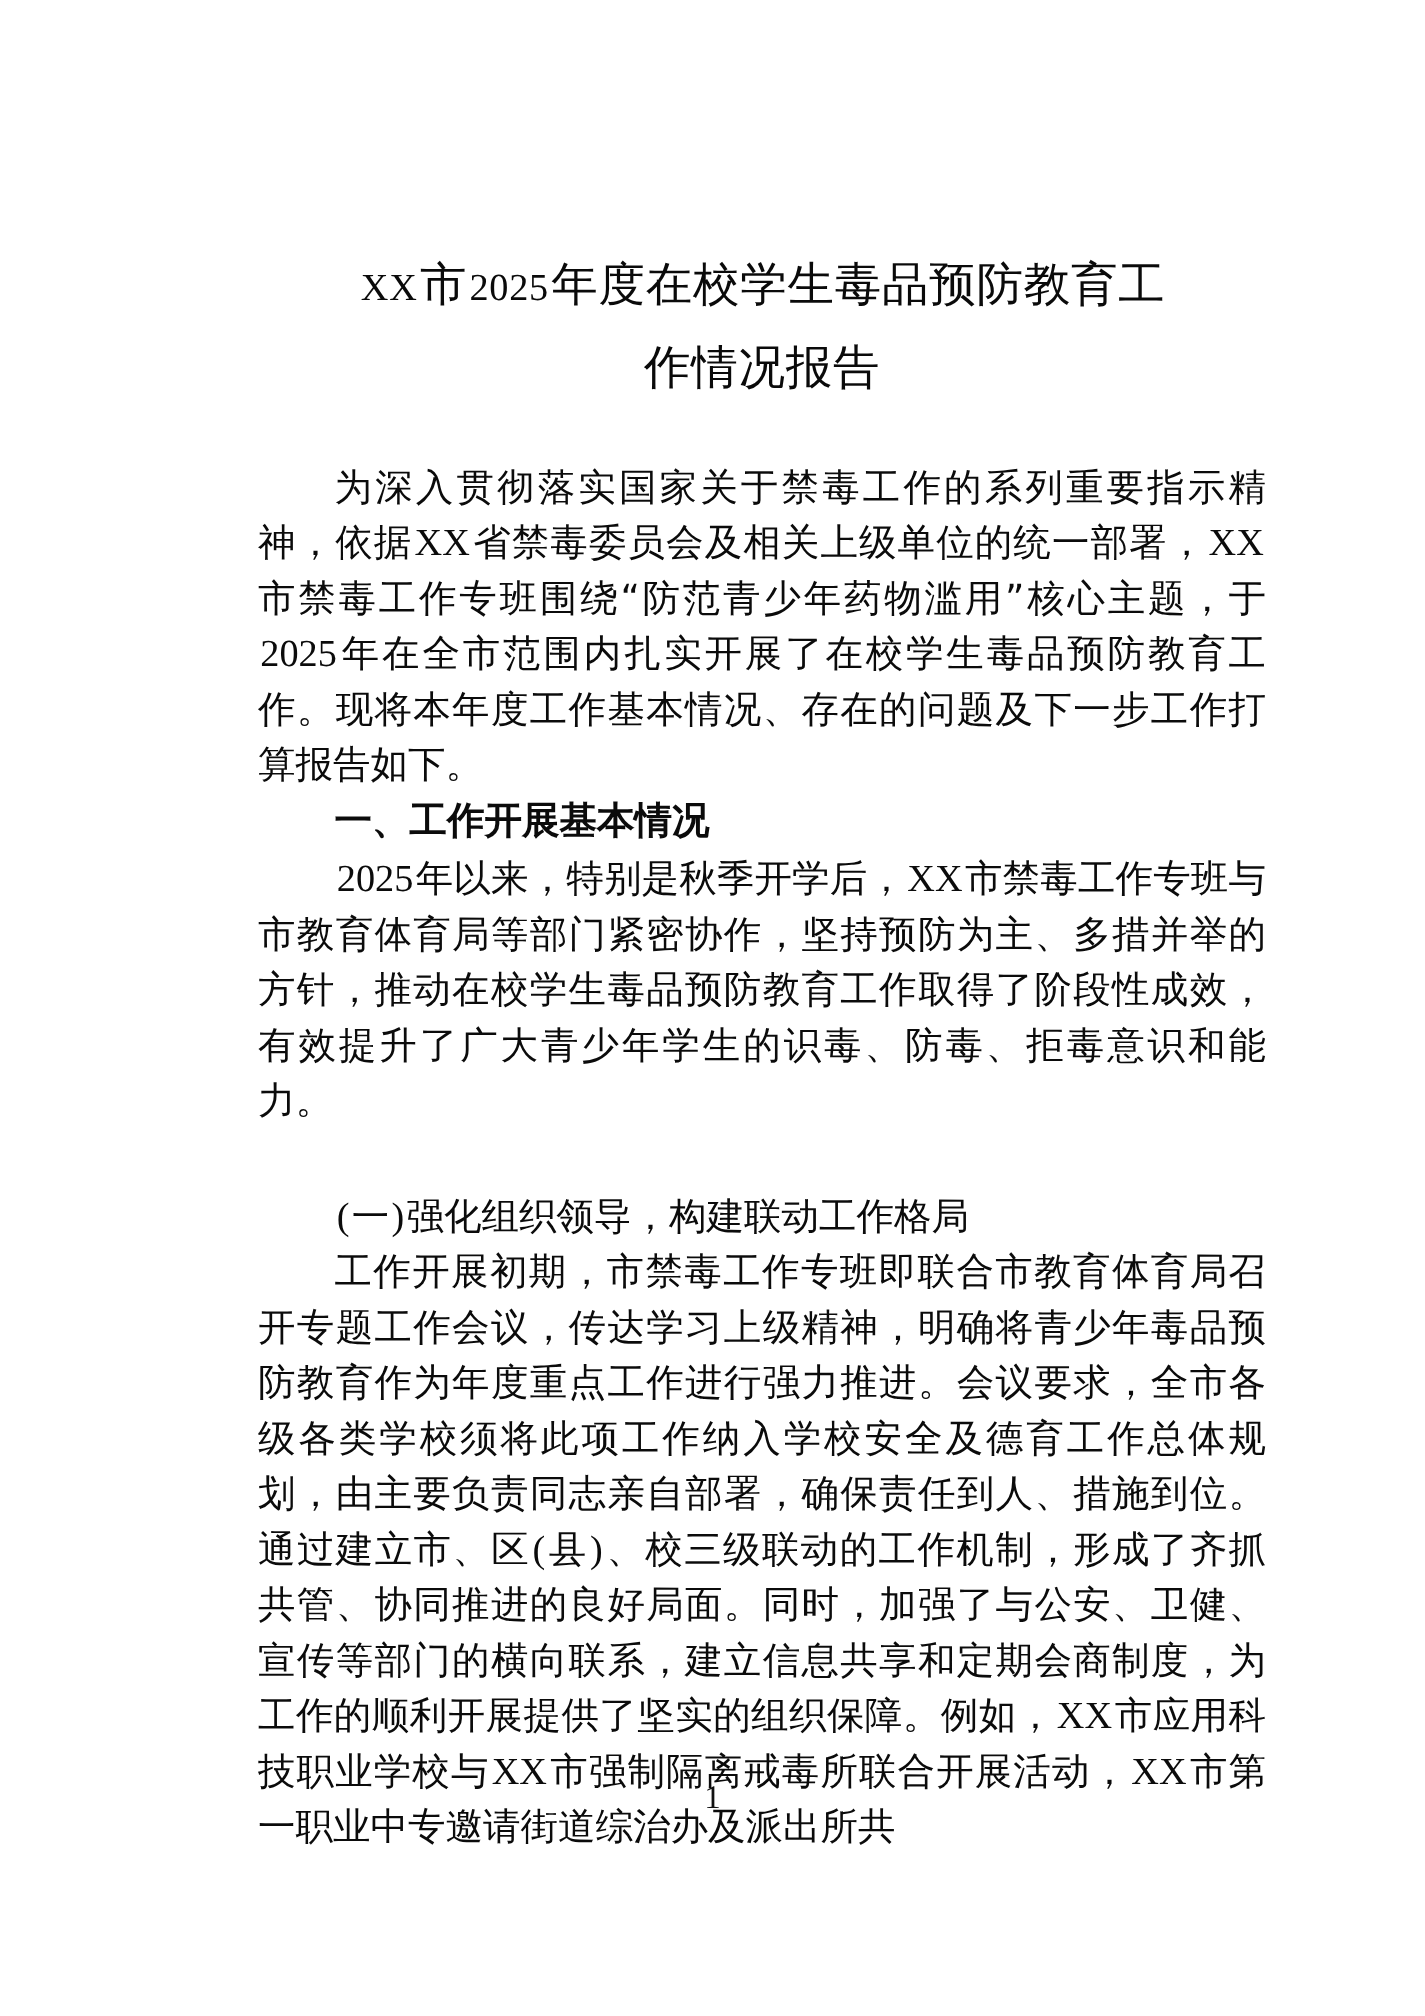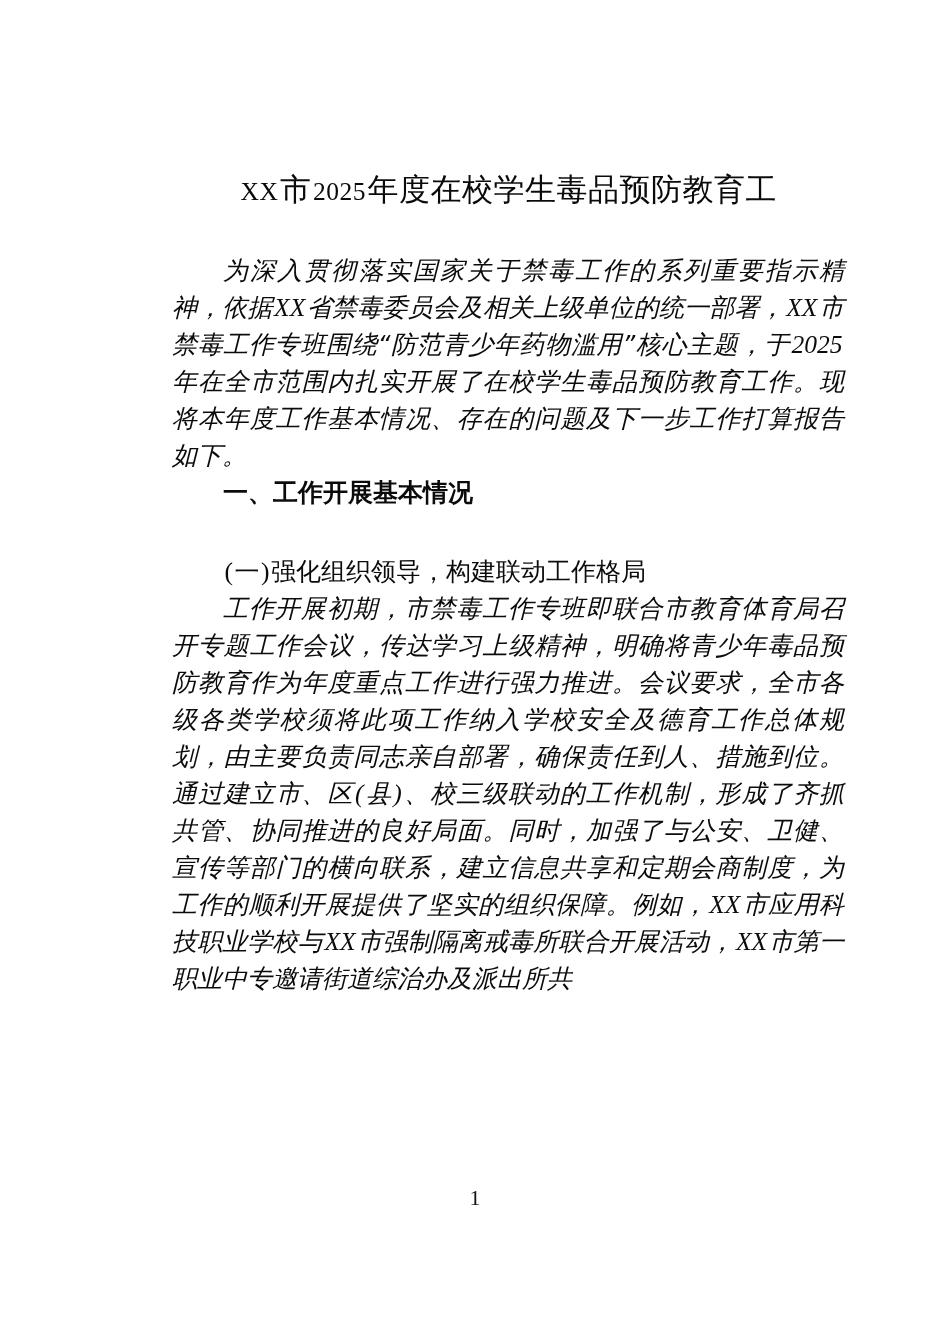--- a/index.html
+++ b/index.html
@@ -70,21 +70,20 @@
 
   
   .lat {
     font-family: "Liberation Serif", "DejaVu Serif", serif;
     font-size: 25.5px;
     padding: 0 1.5px;
   }
 
   p.para {
     text-indent: 51px;
-    font-style: italic;
   }
 
   p.heading-1 {
     text-indent: 51px;
     font-weight: bold;
   }
   p.heading-1 .cn {
     font-weight: bold;
     font-family: Liberation Mono, monospace;
   }
@@ -108,32 +107,36 @@
 </style>
 </head>
 <body>
 
 <div class="page">
 
   <div class="content">
 
     <h1 class="doc-title">
       <span class="han"><span class="lat">XX</span>市<span class="lat">2025</span>年度在校学生毒品预防教育工</span><br>
+      <span class="han">作情况报告</span>
     </h1>
 
     <div class="body-block">
 
       <p class="para">
         <span class="cn">为深入贯彻落实国家关于禁毒工作的系列重要指示精神，依据<span class="lat">XX</span>省禁毒委员会及相关上级单位的统一部署，<span class="lat">XX</span>市禁毒工作专班围绕“防范青少年药物滥用”核心主题，于<span class="lat">2025</span>年在全市范围内扎实开展了在校学生毒品预防教育工作。现将本年度工作基本情况、存在的问题及下一步工作打算报告如下。</span>
       </p>
 
       <p class="heading-1">
         <span class="cn">一、工作开展基本情况</span>
       </p>
 
+      <p class="para">
+        <span class="cn"><span class="lat">2025</span>年以来，特别是秋季开学后，<span class="lat">XX</span>市禁毒工作专班与市教育体育局等部门紧密协作，坚持预防为主、多措并举的方针，推动在校学生毒品预防教育工作取得了阶段性成效，有效提升了广大青少年学生的识毒、防毒、拒毒意识和能力。</span>
+      </p>
 
       <p class="heading-2">
         <span class="cn"><span class="lat">(</span>一<span class="lat">)</span>强化组织领导，构建联动工作格局</span>
       </p>
 
       <p class="para">
         <span class="cn">工作开展初期，市禁毒工作专班即联合市教育体育局召开专题工作会议，传达学习上级精神，明确将青少年毒品预防教育作为年度重点工作进行强力推进。会议要求，全市各级各类学校须将此项工作纳入学校安全及德育工作总体规划，由主要负责同志亲自部署，确保责任到人、措施到位。通过建立市、区<span class="lat">(</span>县<span class="lat">)</span>、校三级联动的工作机制，形成了齐抓共管、协同推进的良好局面。同时，加强了与公安、卫健、宣传等部门的横向联系，建立信息共享和定期会商制度，为工作的顺利开展提供了坚实的组织保障。例如，<span class="lat">XX</span>市应用科技职业学校与<span class="lat">XX</span>市强制隔离戒毒所联合开展活动，<span class="lat">XX</span>市第一职业中专邀请街道综治办及派出所共</span>
       </p>
 
     </div>

